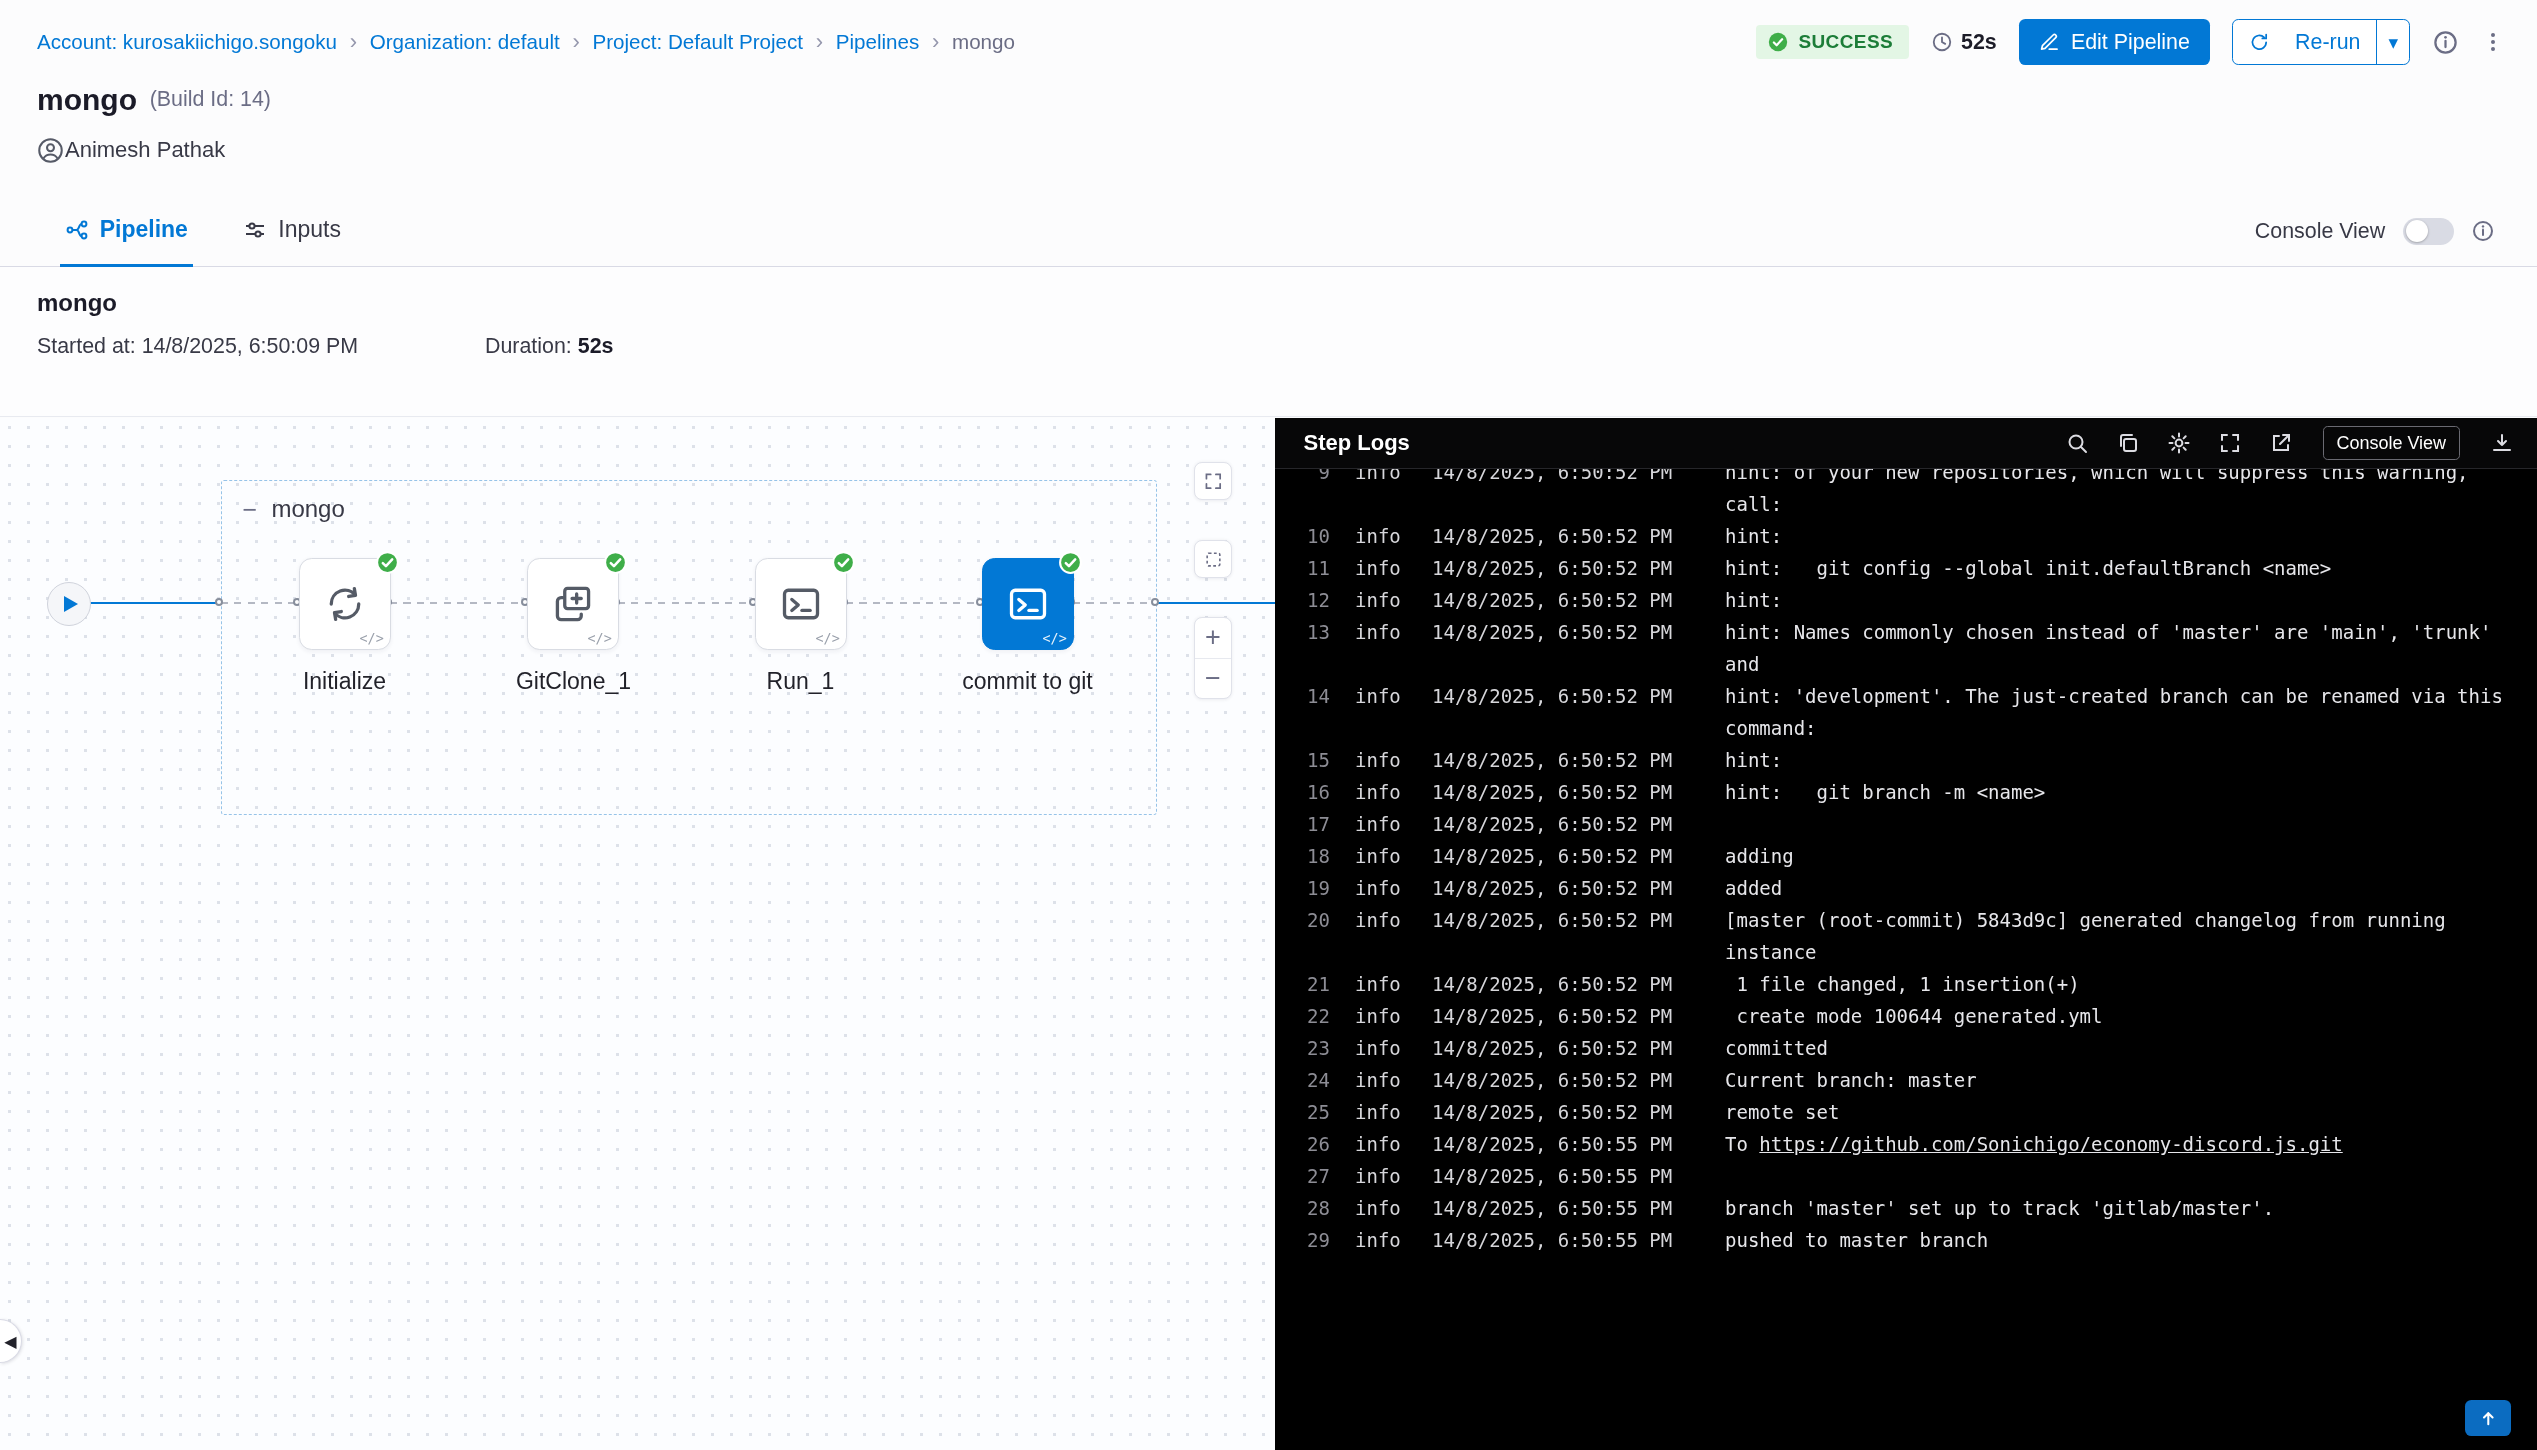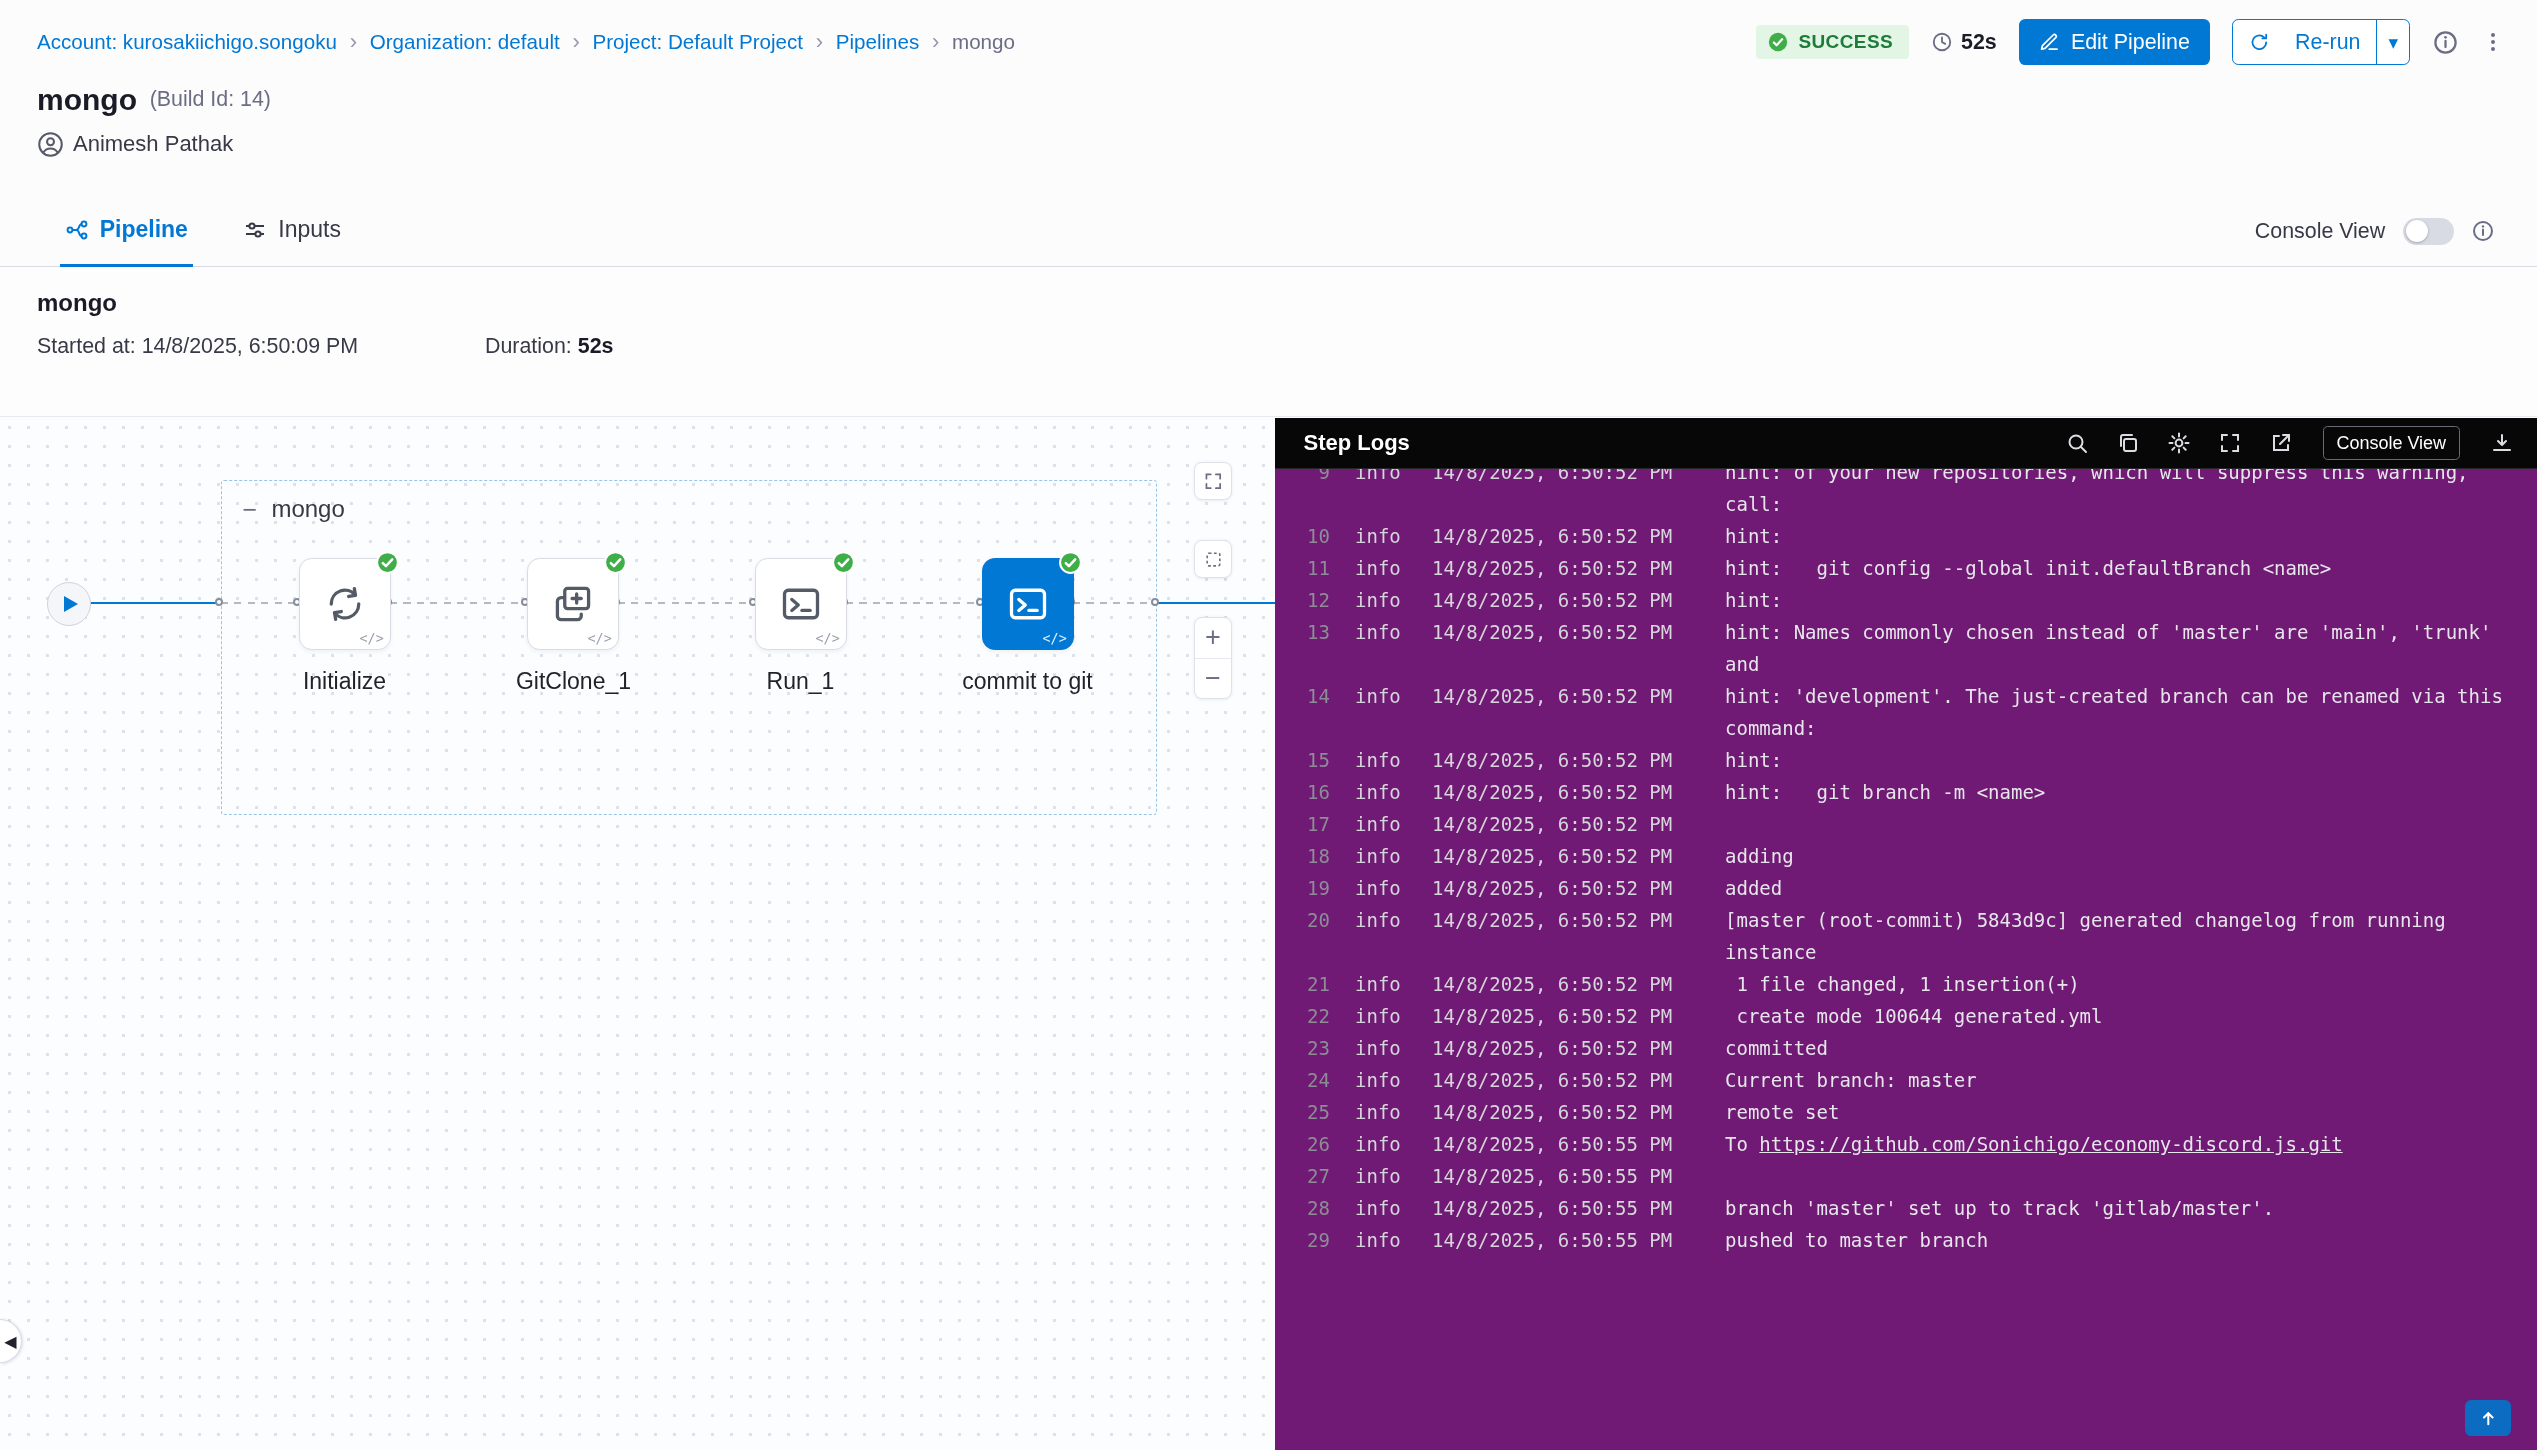--- a/index.html
+++ b/index.html
@@ -23,21 +23,21 @@
   .btn-primary { display:flex; align-items:center; gap:11px; background:#0278d5; color:#fff; border:none; border-radius:6.3px; height:46px; padding:0 20.6px; font-size:21.4px; font-family:inherit; cursor:pointer; }
   .btn-split { display:flex; align-items:stretch; border:1.6px solid #0278d5; border-radius:6.3px; height:46px; color:#0278d5; background:#fff; cursor:pointer; }
   .btn-split .mainpart { display:flex; align-items:center; gap:25px; padding:0 16px; font-size:21.4px; font-weight:500; }
   .btn-split .caretpart { display:flex; align-items:center; padding:0 11px; border-left:1.6px solid #0278d5; font-size:19px; }
   .ghost-icon { color:#6b6d85; cursor:pointer; }
 
   
   .title-row { position:absolute; top:79px; left:37px; height:41px; display:flex; align-items:center; gap:12.7px; }
   .title-row h1 { font-size:30px; font-weight:bold; color:#1b1b28; }
   .build-id { font-size:21.4px; color:#6b6d85; }
-  .author-row { position:absolute; top:131px; left:37px; height:38px; display:flex; gap:9px; color:#565a67; }
+  .author-row { position:absolute; top:131px; left:37px; height:38px; display:flex; align-items:center; gap:1px; color:#565a67; }
   .author-name { font-size:22px; color:#383946; }
 
   
   .tabbar { position:absolute; top:196px; left:0; right:0; height:71px; border-bottom:1.6px solid #d9dae5; display:flex; align-items:stretch; padding:0 43px 0 60px; background:#fcfcfd; }
   .tab { display:flex; align-items:center; gap:11px; font-size:23px; color:#383946; padding:0 4.7px; margin-right:46px; cursor:pointer; border-bottom:4px solid transparent; margin-bottom:-1.6px; }
   .tab.active { color:#0278d5; font-weight:600; border-bottom-color:#0278d5; }
   .tabbar-right { margin-left:auto; display:flex; align-items:center; gap:17.4px; }
   .console-label { font-size:21.4px; color:#383946; }
   .toggle { width:51px; height:27px; border-radius:13.4px; background:#d9dbe4; position:relative; cursor:pointer; }
   .toggle .knob { position:absolute; top:2.4px; left:3.2px; width:22px; height:22px; border-radius:50%; background:#fff; box-shadow:0 0.8px 2.4px rgba(0,0,0,.3); }
@@ -72,21 +72,21 @@
   .node-card.selected .code-glyph { color:rgba(255,255,255,.9); }
   .check-badge { position:absolute; top:-9.5px; right:-9.5px; width:25px; height:25px; }
   .node-label { position:absolute; top:250px; width:237px; text-align:center; font-size:23px; color:#22222a; }
   .canvas-ctl { position:absolute; right:43px; width:38px; background:#fff; border:0.8px solid #e0e2ea; border-radius:8px; box-shadow:0 0.8px 3.2px rgba(40,41,61,.08); color:#6b6d85; display:flex; align-items:center; justify-content:center; cursor:pointer; }
   .zoom-pill { position:absolute; right:43px; top:199px; width:38px; height:82px; background:#fff; border:0.8px solid #e0e2ea; border-radius:8px; box-shadow:0 0.8px 3.2px rgba(40,41,61,.08); display:flex; flex-direction:column; }
   .zoom-cell { flex:1; display:flex; align-items:center; justify-content:center; font-size:27px; color:#6b6d85; cursor:pointer; }
   .zoom-cell:first-child { border-bottom:0.8px solid #e7e9ef; }
   .drawer-handle { position:absolute; left:0; top:901px; width:22px; height:44px; background:#fff; border:0.8px solid #d9dae5; border-left:none; border-radius:0 22px 22px 0; box-shadow:0.8px 0.8px 3.2px rgba(40,41,61,.15); display:flex; align-items:center; justify-content:center; font-size:16px; color:#22222a; cursor:pointer; }
 
   
-  .logpanel { position:relative; flex:1; background:#701a75; display:flex; flex-direction:column; overflow:hidden; }
+  .logpanel { position:relative; flex:1; background:#000000; display:flex; flex-direction:column; overflow:hidden; }
   .loghead { height:51px; flex:none; background:#070708; border-bottom:0.8px solid #26262a; display:flex; align-items:center; padding:0 24px 0 28.5px; }
   .loghead-title { color:#fff; font-size:22px; font-weight:600; }
   .loghead-icons { margin-left:auto; display:flex; align-items:center; gap:27px; color:#dcdce2; }
   .loghead-icons .icon { width:24px; height:24px; cursor:pointer; }
   .consoleview-btn { border:1.6px solid #6a6a72; border-radius:4.7px; background:transparent; color:#fff; font-size:18px; font-family:inherit; padding:5.5px 12.7px; cursor:pointer; margin:0 3.2px; }
   .logbody { flex:1; overflow:hidden; font-family:"DejaVu Sans Mono", monospace; font-size:19px; line-height:32px; color:#e6e6ea; }
   .logscroll { margin-top:-12.7px; padding-left:19px; }
   .logline { display:flex; white-space:pre; }
   .c-num { width:36px; flex:none; text-align:right; color:#8d8d95; }
   .c-level { width:55px; flex:none; margin-left:25px; color:#d6d6da; }

